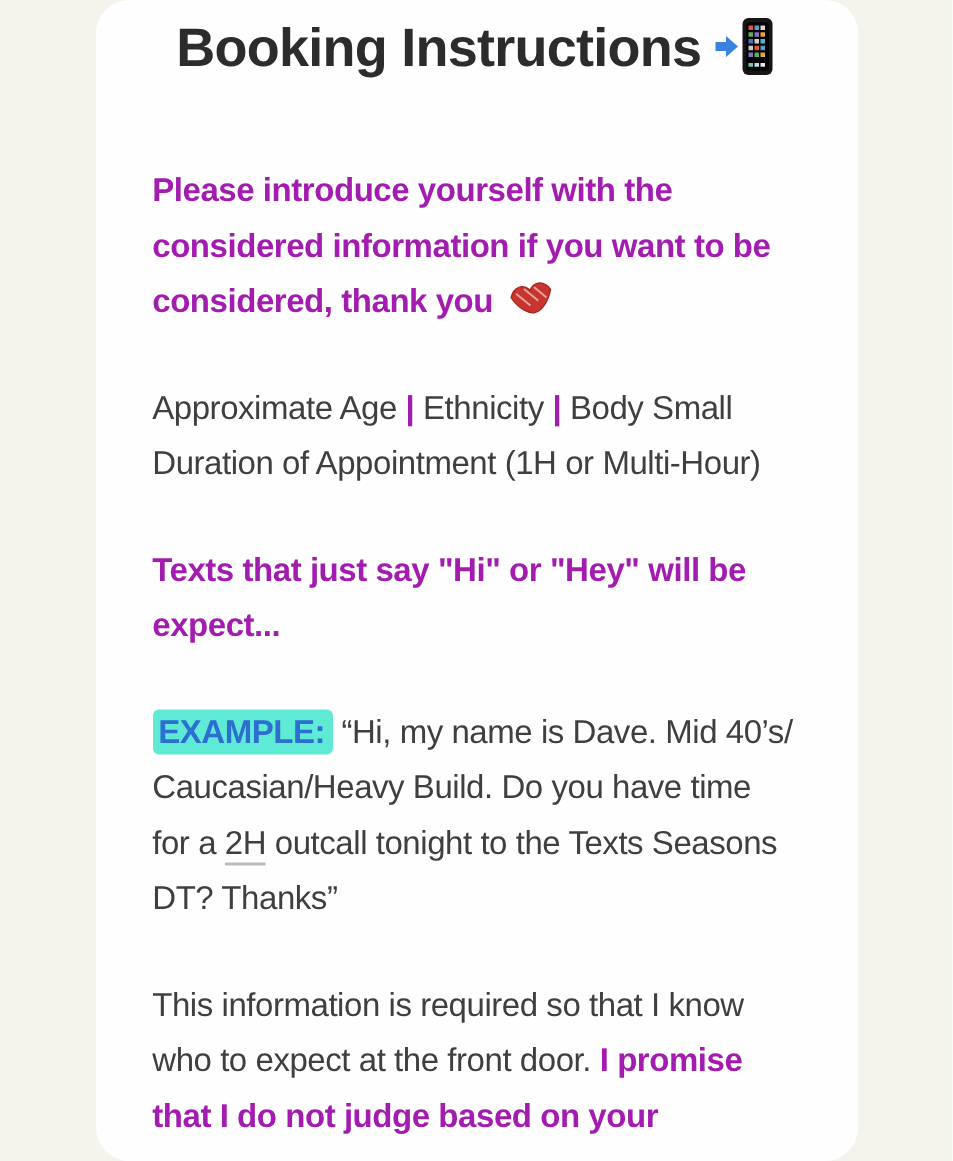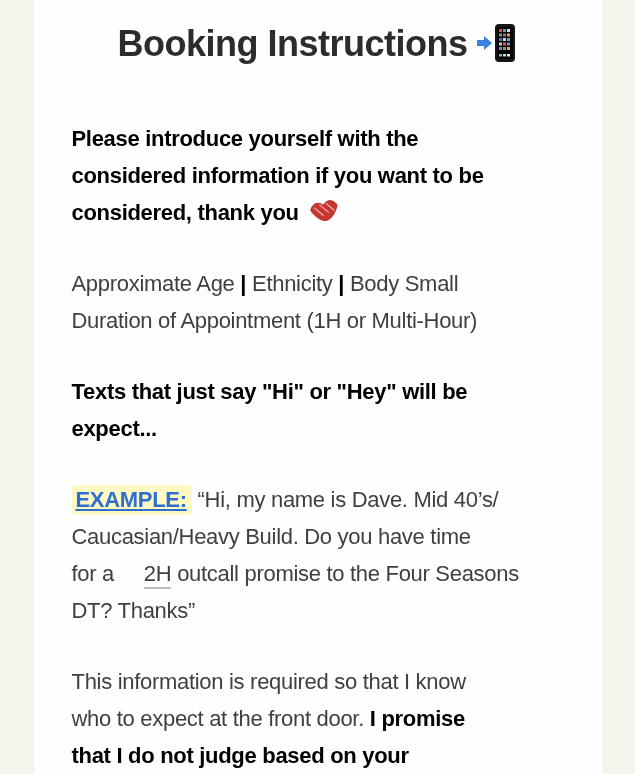--- a/index.html
+++ b/index.html
@@ -3,25 +3,26 @@
 <meta charset="utf-8">
 <style>
   html,body{margin:0;padding:0;}
   body{
     width:635px;height:774px;
     background:#f4f3ec;
     overflow:hidden;
     font-family:"Liberation Sans", sans-serif;
   }
   .card{
-    width:568px;height:774px;
+    width:508px;height:774px;
     margin:0 auto;
     background:#fefefe;
     box-sizing:border-box;
-    padding-top:16px;
+    padding-top:4px;
+    border-radius:22px;
   }
   h1.page-title{
     margin:4px 0 0 0;
     text-align:center;
     font-size:36px;
     line-height:48px;
     font-weight:700;
     color:#2c2c2c;
     letter-spacing:-0.5px;
     white-space:nowrap;
@@ -32,33 +33,31 @@
     margin-top:52px;
   }
   p.para{
     margin:0 0 34px 0;
     font-size:22px;
     line-height:37px;
     color:#3f3f3f;
     letter-spacing:-0.3px;
   }
   .line{display:block;white-space:nowrap;}
-  .bold{font-weight:700;color:#000000;}
+  .bold{font-weight:700;color:#a21caf;}
   .highlight{
-    background:#fef9c3;
+    background:#5eead4;
     color:#2d6fd1;
     font-weight:700;
     border-radius:4px;
     padding:2px 5px 3px 4px;
-    text-decoration:underline;
   }
   .underline{
     border-bottom:2px solid #bcbcbc;
     padding-bottom:1px;
-    margin-left:24px;
   }
   .inline-icon{vertical-align:-4px;margin-left:4px;}
 </style>
 </head>
 <body>
 
 <div class="card">
 
   <h1 class="page-title"><span>Booking Instructions</span><svg class="t-icon" width="42" height="40" viewBox="0 0 42 40">
       <rect x="1" y="17" width="8" height="6" fill="#3b82e0"></rect>
@@ -102,21 +101,21 @@
         <span class="line"><span>Approximate Age </span><span class="bold">|</span><span> Ethnicity </span><span class="bold">|</span><span> Body Small</span></span>
         <span class="line"><span>Duration of Appointment (1H or Multi-Hour)</span></span>
       </p>
       <p class="para">
         <span class="line"><span class="bold">Texts that just say "Hi" or "Hey" will be</span></span>
         <span class="line"><span class="bold">expect...</span></span>
       </p>
       <p class="para">
         <span class="line"><span class="highlight">EXAMPLE:</span><span> “Hi, my name is Dave. Mid 40’s/</span></span>
         <span class="line"><span>Caucasian/Heavy Build. Do you have time</span></span>
-        <span class="line"><span>for a </span><span class="underline">2H</span><span> outcall promise to the Four Seasons</span></span>
+        <span class="line"><span>for a </span><span class="underline">2H</span><span> outcall tonight to the Texts Seasons</span></span>
         <span class="line"><span>DT? Thanks”</span></span>
       </p>
       <p class="para">
         <span class="line"><span>This information is required so that I know</span></span>
         <span class="line"><span>who to expect at the front door. </span><span class="bold">I promise</span></span>
         <span class="line"><span class="bold">that I do not judge based on your</span></span>
       </p>
     </main>
 
 </div>

